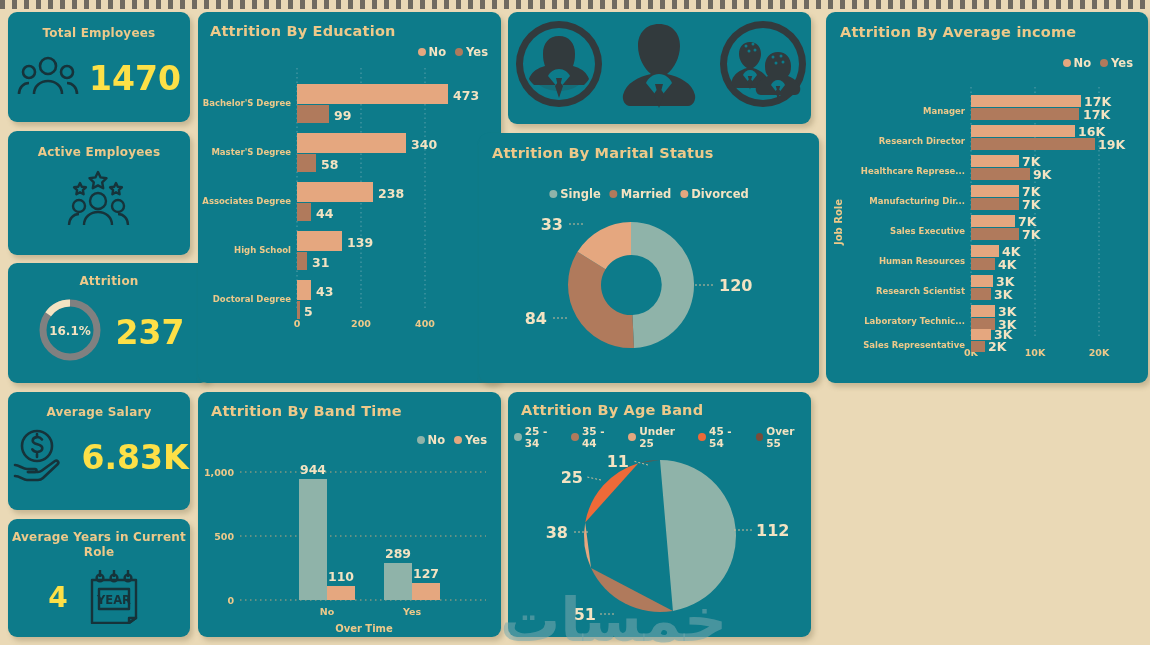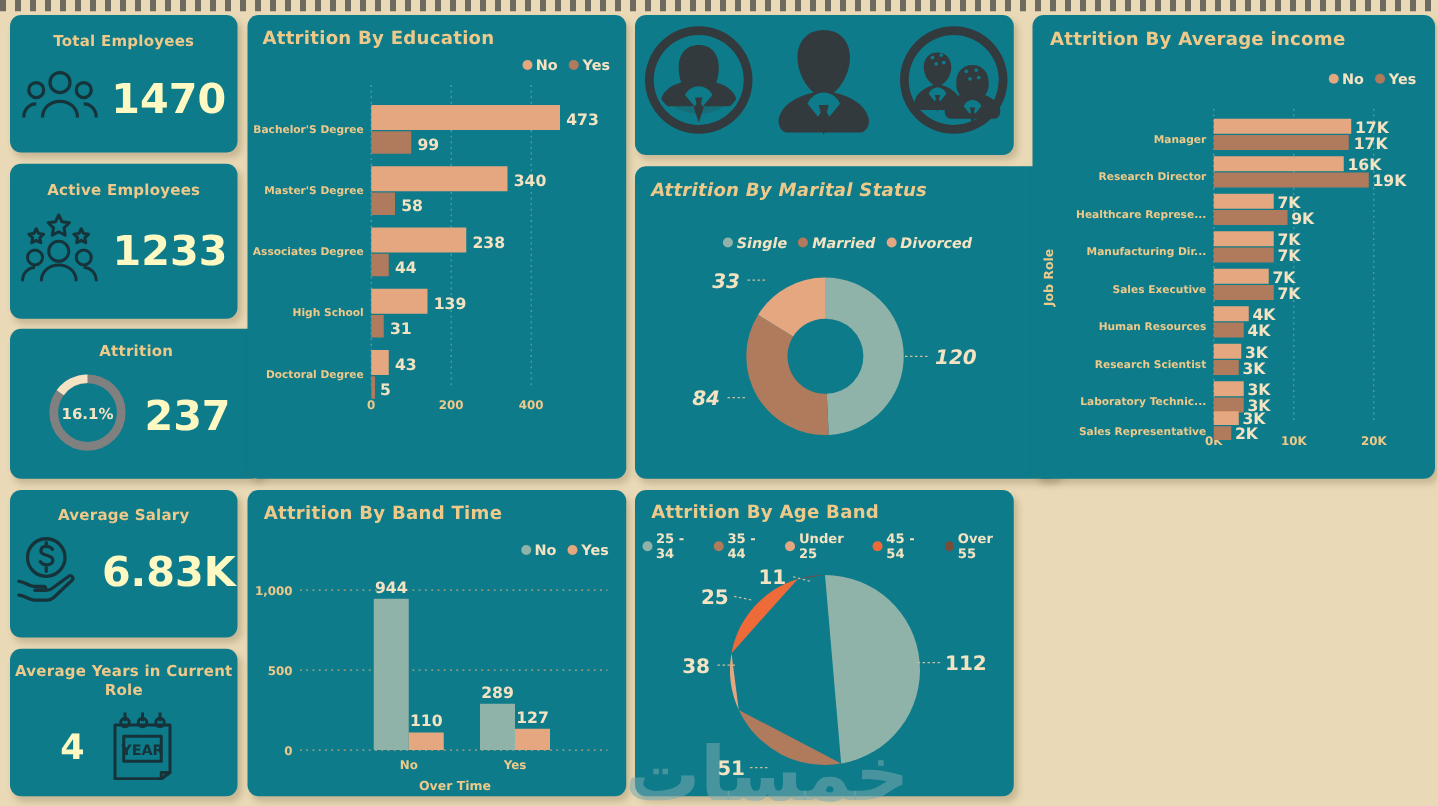--- a/index.html
+++ b/index.html
@@ -29,21 +29,21 @@
   }
   .card-title {
     color: #edc98a;
     font-weight: bold;
     font-family: "DejaVu Sans", sans-serif;
     letter-spacing: .2px;
   }
   .kpi-title { font-size: 12px; text-align: center; }
   .chart-title { font-size: 14.5px; }
   .kpi-value {
-    color: #fef9c3; font-weight: bold; font-size: 33px;
+    color: #fde047; font-weight: bold; font-size: 33px;
     font-family: "DejaVu Sans", sans-serif;
   }
   .kpi-row { display: flex; align-items: center; justify-content: center; gap: 10px; }
   .ico { display: block; }
   
   .legend { display: flex; gap: 9px; align-items: center; }
   .legend-item { display: flex; align-items: center; gap: 3px; }
   .legend-dot { width: 8px; height: 8px; border-radius: 50%; display: block; }
   .legend-label { color: #f3e3c2; font-size: 11.5px; font-weight: bold; }
   
@@ -96,21 +96,20 @@
             <path d="M49 14l1.8 3.7 4.1.6-3 2.8.7 4.1-3.6-1.9-3.6 1.9.7-4.1-3-2.8 4.1-.6z"></path>
             <circle cx="31" cy="32" r="8"></circle>
             <path d="M17 56c0-8 6.5-13 14-13s14 5 14 13"></path>
             <circle cx="12" cy="37" r="6"></circle>
             <path d="M2 56c0-6.5 4.5-11 10-11"></path>
             <circle cx="51" cy="37" r="6"></circle>
             <path d="M61 56c0-6.5-4.5-11-10-11"></path>
           </g>
         </svg>
       </span>
-      <span class="kpi-value">1233</span>
     </div>
   </div>
 
   <div class="card" style="left:8px; top:263px; width:202px; height:120px;">
     <div class="card-title kpi-title" style="margin-top:11px;">Attrition</div>
     <div class="kpi-row" style="margin-top:6px;">
       <span class="ico">
         <svg width="72" height="72" viewBox="0 0 72 72">
           <circle cx="36" cy="36" r="27" fill="none" stroke="#808080" stroke-width="7"></circle>
           <path d="M36 9 A27 27 0 0 0 14.2 20.2" fill="none" stroke="#f3e3c2" stroke-width="7"></path>
@@ -251,21 +250,21 @@
             <circle cx="69" cy="44" r="1.5" fill="#0d7b8a"></circle>
           <circle cx="64" cy="51" r="1.5" fill="#0d7b8a"></circle>
             <circle cx="71" cy="50" r="1.5" fill="#0d7b8a"></circle>
           <path d="M66 68c-3 0-6 2-7 5l7 9 7-9c-1-3-4-5-7-5z" fill="#0d7b8a"></path>
           <path d="M63.8 74h4.4l-1 3.5 1.4 2-2.6 8-2.6-8 1.4-2z"></path>
         </g>
       </g>
     </svg>
   </div>
 
-  <div class="card" style="left:508px; top:133px; width:340px; height:250px;font-style:italic;">
+  <div class="card" style="left:479px; top:133px; width:340px; height:250px;">
     <div class="card-title chart-title" style="margin:12px 0 0 13px;">Attrition  By Marital Status</div>
     <div class="legend" style="position:absolute; left:50%; transform:translateX(-50%); top:54px;">
       <span class="legend-item">
         <span class="legend-dot" style="background:#8fb3a9"></span>
         <span class="legend-label">Single</span>
       </span>
       <span class="legend-item">
         <span class="legend-dot" style="background:#b07a5c"></span>
         <span class="legend-label">Married</span>
       </span>

